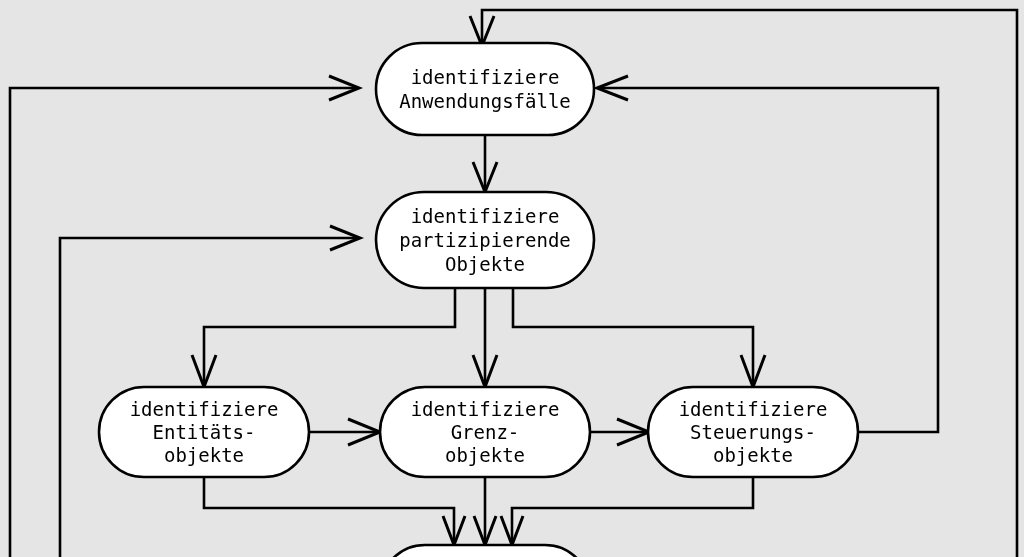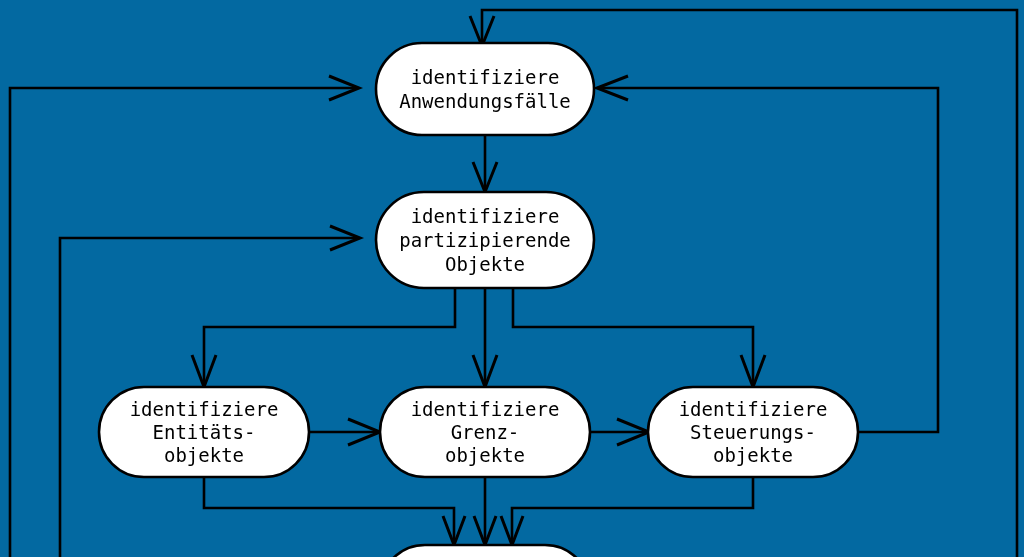--- a/index.html
+++ b/index.html
@@ -5,21 +5,21 @@
 <style>
   html, body {
     margin: 0;
     padding: 0;
     background: #ffffff;
   }
   #diagram-root {
     position: relative;
     width: 1024px;
     height: 557px;
-    background: #0369a1;
+    background: #e5e5e5;
     overflow: hidden;
     font-family: "DejaVu Sans Mono", "Liberation Mono", monospace;
   }
   #flow-svg {
     position: absolute;
     top: 0;
     left: 0;
     width: 1024px;
     height: 557px;
     display: block;

